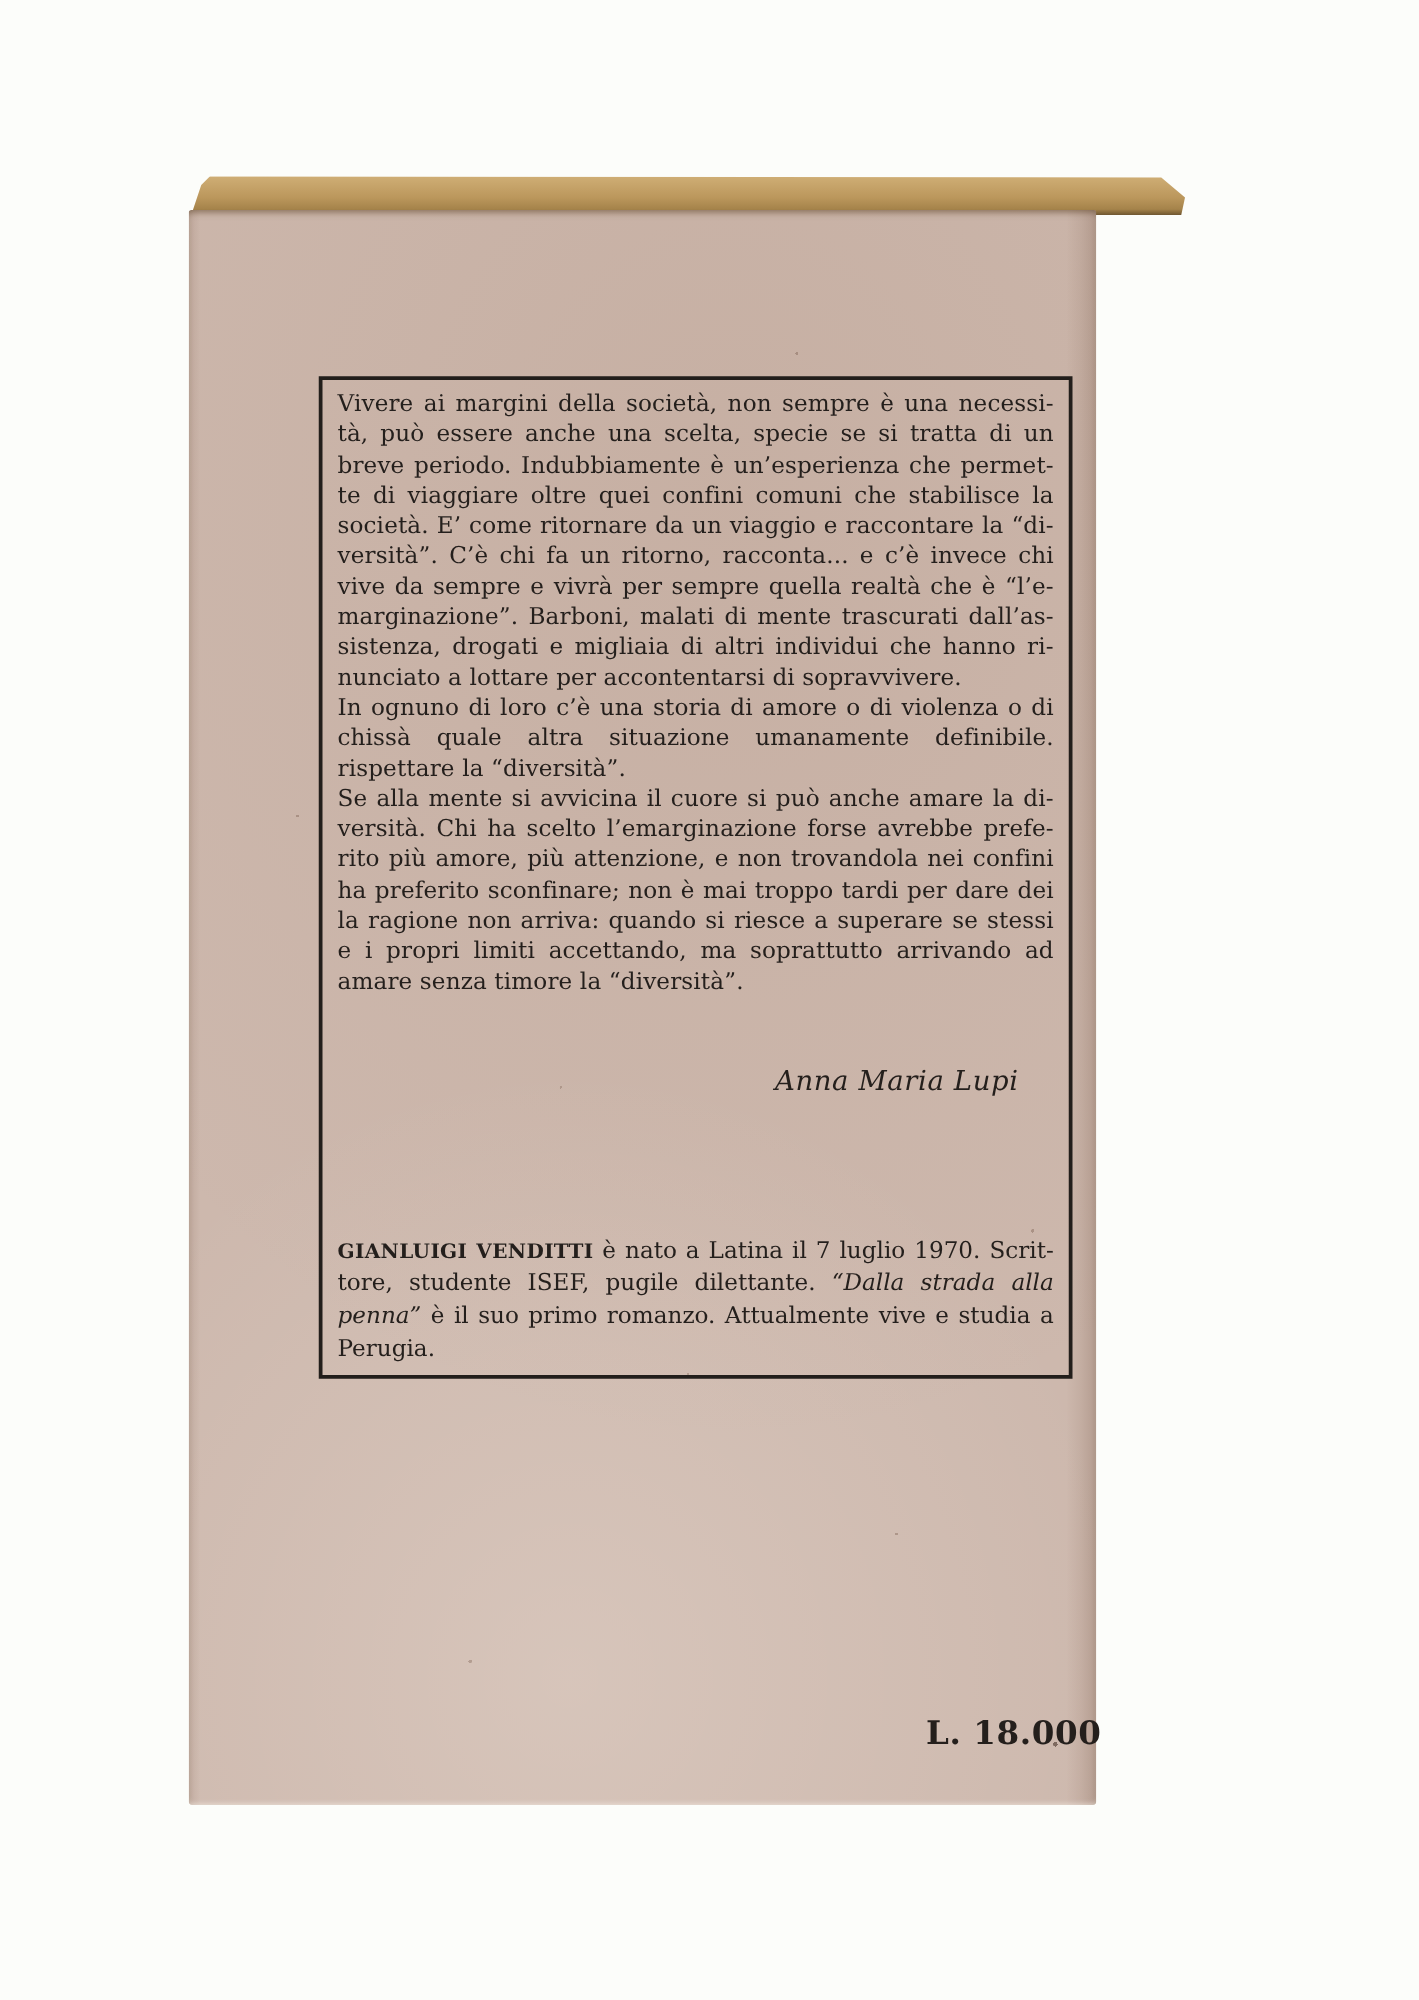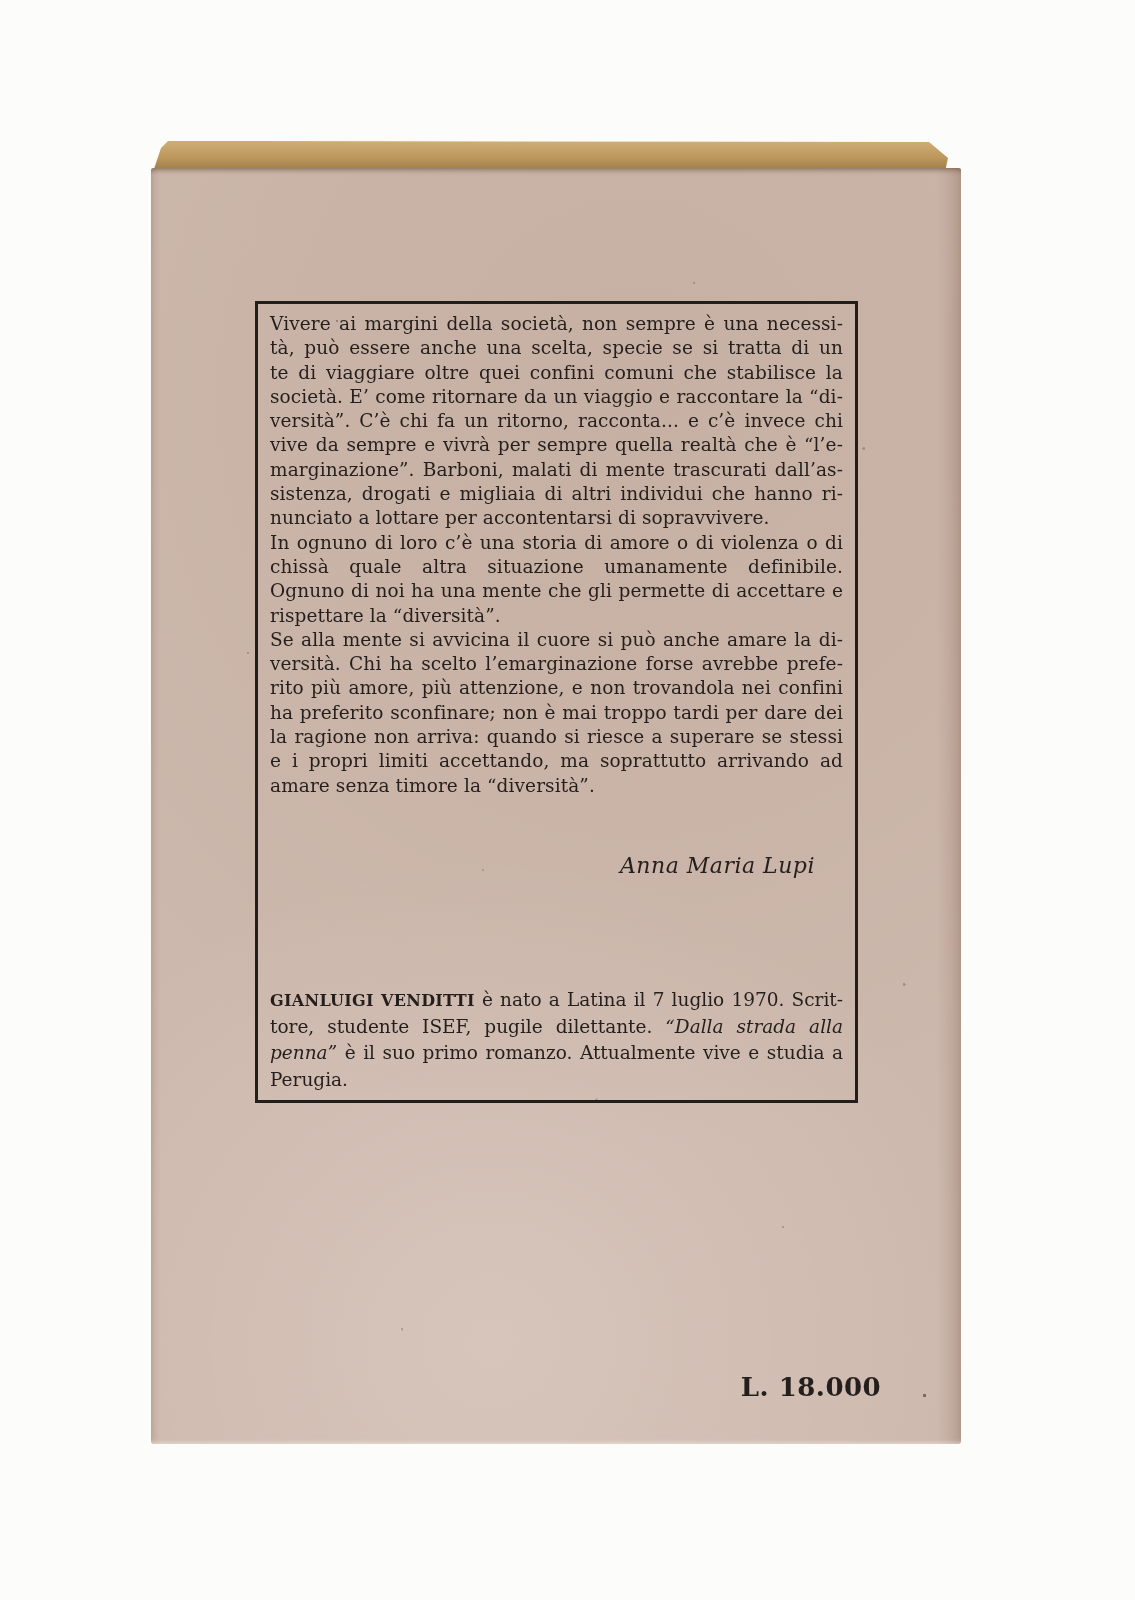--- a/index.html
+++ b/index.html
@@ -11,21 +11,21 @@
     font-family:"DejaVu Serif","Liberation Serif",serif;
     color:var(--ink,#241f1c);
   }
   .book{position:absolute;left:149px;top:141px;width:814px;height:1303px;}
   .top-edge{
     position:absolute;left:0;top:0;width:814px;height:31px;
     background:linear-gradient(to bottom,#cfae75 0%,#bb975c 55%,#a5834a 85%,#6f5731 100%);
     clip-path:polygon(19px 0px,780px 1px,799px 17px,796px 31px,4px 31px,12px 7px);
   }
   .cover{
-    position:absolute;left:2px;top:27px;width:810px;height:1276px;
+    position:absolute;left:2px;top:27px;width:726px;height:1276px;
     border-radius:2px 2px 3px 3px;
     background-color:var(--cover,#cdb8ad);
     background-image:
       radial-gradient(1.5px 1.5px at 23% 12%, rgba(92,62,45,0.40) 70%, transparent 72%),
       radial-gradient(1.5px 1.5px at 67% 9%,  rgba(92,62,45,0.30) 70%, transparent 72%),
       radial-gradient(2px 2px   at 88% 22%, rgba(92,62,45,0.32) 70%, transparent 72%),
       radial-gradient(1.5px 1.5px at 12% 38%, rgba(92,62,45,0.30) 70%, transparent 72%),
       radial-gradient(1.5px 1.5px at 41% 55%, rgba(92,62,45,0.25) 70%, transparent 72%),
       radial-gradient(2px 2px   at 93% 64%, rgba(92,62,45,0.30) 70%, transparent 72%),
       radial-gradient(1.5px 1.5px at 78% 83%, rgba(92,62,45,0.30) 70%, transparent 72%),
@@ -76,30 +76,30 @@
 <body>
 
 <div class="page">
   <div class="book">
     <div class="top-edge"></div>
     <div class="cover">
       <div class="frame">
         <div class="blurb">
             <div class="bline justline">Vivere ai margini della società, non sempre è una necessi-</div>
             <div class="bline justline">tà, può essere anche una scelta, specie se si tratta di un</div>
+            <div class="bline justline">breve periodo. Indubbiamente è un’esperienza che permet-</div>
             <div class="bline justline">te di viaggiare oltre quei confini comuni che stabilisce la</div>
             <div class="bline justline">società. E’ come ritornare da un viaggio e raccontare la “di-</div>
             <div class="bline justline">versità”. C’è chi fa un ritorno, racconta... e c’è invece chi</div>
             <div class="bline justline">vive da sempre e vivrà per sempre quella realtà che è “l’e-</div>
             <div class="bline justline">marginazione”. Barboni, malati di mente trascurati dall’as-</div>
             <div class="bline justline">sistenza, drogati e migliaia di altri individui che hanno ri-</div>
             <div class="bline endline">nunciato a lottare per accontentarsi di sopravvivere.</div>
             <div class="bline justline">In ognuno di loro c’è una storia di amore o di violenza o di</div>
             <div class="bline justline">chissà quale altra situazione umanamente definibile.</div>
-            <div class="bline justline">Ognuno di noi ha una mente che gli permette di accettare e</div>
             <div class="bline endline">rispettare la “diversità”.</div>
             <div class="bline justline">Se alla mente si avvicina il cuore si può anche amare la di-</div>
             <div class="bline justline">versità. Chi ha scelto l’emarginazione forse avrebbe prefe-</div>
             <div class="bline justline">rito più amore, più attenzione, e non trovandola nei confini</div>
             <div class="bline justline">ha preferito sconfinare; non è mai troppo tardi per dare dei</div>
             <div class="bline justline">la ragione non arriva: quando si riesce a superare se stessi</div>
             <div class="bline justline">e i propri limiti accettando, ma soprattutto arrivando ad</div>
             <div class="bline endline">amare senza timore la “diversità”.</div>
           </div>
         <div class="signature">Anna Maria Lupi</div>

